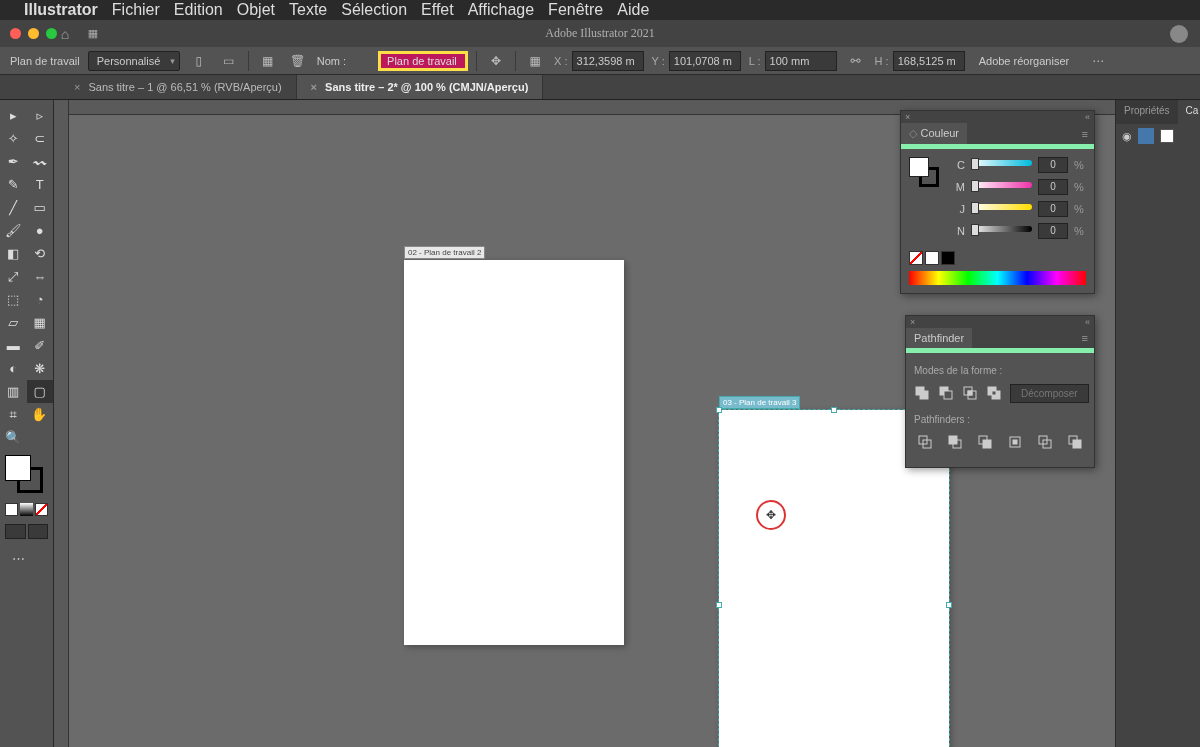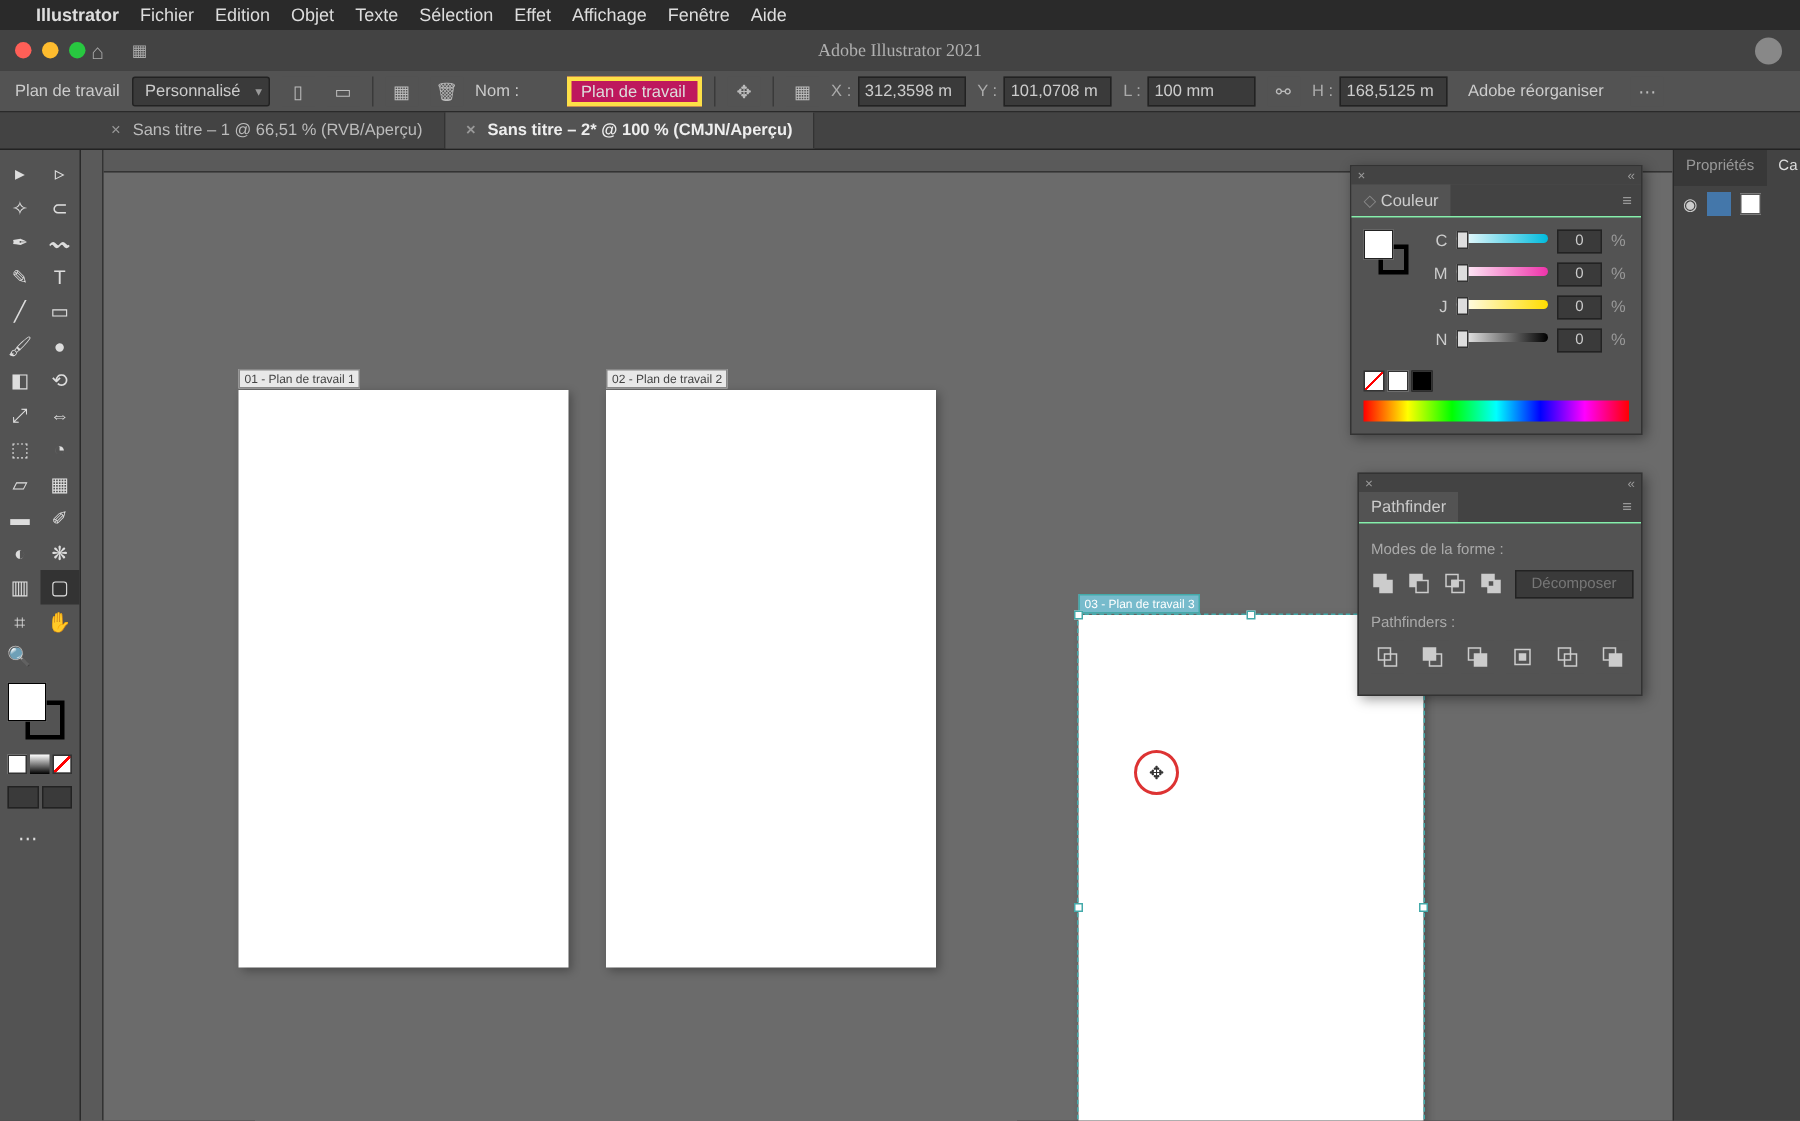--- a/index.html
+++ b/index.html
@@ -1,19 +1,19 @@
 <!DOCTYPE html>
 <html><head>
 <meta charset="utf-8">
 <style>
 * { margin:0; padding:0; box-sizing:border-box; font-family:-apple-system,Helvetica,Arial,sans-serif; }
 body { width:1200px; height:747px; background:#323232; overflow:hidden; color:#ccc; font-size:11px; }
 
 
-.mac-bar { height:20px; background:#2a2a2a; display:flex; align-items:center; padding:0 10px; gap:14px; font-size:12px; color:#ddd; }
+.mac-bar { height:20px; background:#2a2a2a; display:flex; align-items:center; padding:0 10px; gap:14px; font-size:16px; color:#ddd; }
 .mac-bar .apple { font-size:13px; }
 .mac-bar .app { font-weight:600; }
 
 
 .title-bar { height:27px; background:#434343; display:flex; align-items:center; position:relative; }
 .traffic { display:flex; gap:7px; padding-left:10px; }
 .tl { width:11px; height:11px; border-radius:50%; }
 .title-bar .title { position:absolute; left:50%; transform:translateX(-50%); font-size:12px; color:#b0b0b0;font-family:Liberation Serif, serif; }
 .home-bar { position:absolute; left:55px; display:flex; gap:8px; align-items:center; }
 .home-bar span { width:20px; height:18px; display:flex; align-items:center; justify-content:center; color:#aaa; font-size:14px; }
@@ -67,21 +67,21 @@
 .right-tab { padding:5px 8px; color:#999; }
 .right-tab.active { background:#434343; color:#ddd; }
 .layer-row { display:flex; align-items:center; padding:4px 6px; gap:6px; }
 .eye { font-size:11px; color:#ccc; }
 .layer-chip { width:16px; height:16px; background:#47a; }
 .layer-sw { width:14px; height:14px; background:#fff; border:1px solid #555; }
 
 
 .panel { position:absolute; background:#535353; border:1px solid #333; box-shadow:2px 2px 8px rgba(0,0,0,.4); font-size:11px; color:#ccc; }
 .panel-head { height:12px; background:#434343; display:flex; justify-content:space-between; padding:0 4px; font-size:9px; color:#999; align-items:center; }
-.panel-tab-row { display:flex; background:#434343; border-bottom:1px solid #86efac; align-items:center; }
+.panel-tab-row { display:flex; background:#434343; border-bottom:5px solid #86efac; align-items:center; }
 .panel-tab { padding:4px 8px; font-size:11px; background:#535353; }
 .panel-menu { margin-left:auto; padding:4px 6px; color:#999; }
 .panel-body { padding:8px; }
 
 .color-panel .swatch-pair { position:relative; width:30px; height:30px; float:left; margin-right:8px; }
 .color-panel .sw-fill { position:absolute; top:0; left:0; width:20px; height:20px; background:#fff; border:1px solid #222; }
 .color-panel .sw-stroke { position:absolute; bottom:0; right:0; width:20px; height:20px; border:3px solid #000; background:#535353; }
 .slider-row { display:flex; align-items:center; gap:6px; margin-bottom:6px; }
 .slider-row .sl-lbl { width:12px; text-align:right; color:#ccc; }
 .slider { flex:1; height:10px; position:relative; }
@@ -258,23 +258,20 @@
     </div>
     <div class="tool-row" style="padding:4px 5px">
         <div class="tool">⋯</div>
       </div>
   </div>
 
   <div class="canvas">
     <div class="ruler-h"></div>
     <div class="ruler-v"></div>
 
-    <div class="artboard" style="left:105px;top:160px;width:220px;height:385px">
-      <div class="ab-label">01 - Plan de travail 1</div>
-    </div>
     <div class="artboard" style="left:350px;top:160px;width:220px;height:385px">
       <div class="ab-label">02 - Plan de travail 2</div>
     </div>
     <div class="artboard ab-selected" style="left:665px;top:310px;width:230px;height:390px">
       <div class="ab-label" style="background:#7bc;color:#fff;border-color:#4aa">03 - Plan de travail 3</div>
       <div class="handle" style="top:-3px;left:-3px"></div>
       <div class="handle" style="top:-3px;left:50%;margin-left:-3px"></div>
       <div class="handle" style="top:-3px;right:-3px"></div>
       <div class="handle" style="top:50%;left:-3px;margin-top:-3px"></div>
       <div class="handle" style="top:50%;right:-3px;margin-top:-3px"></div>

